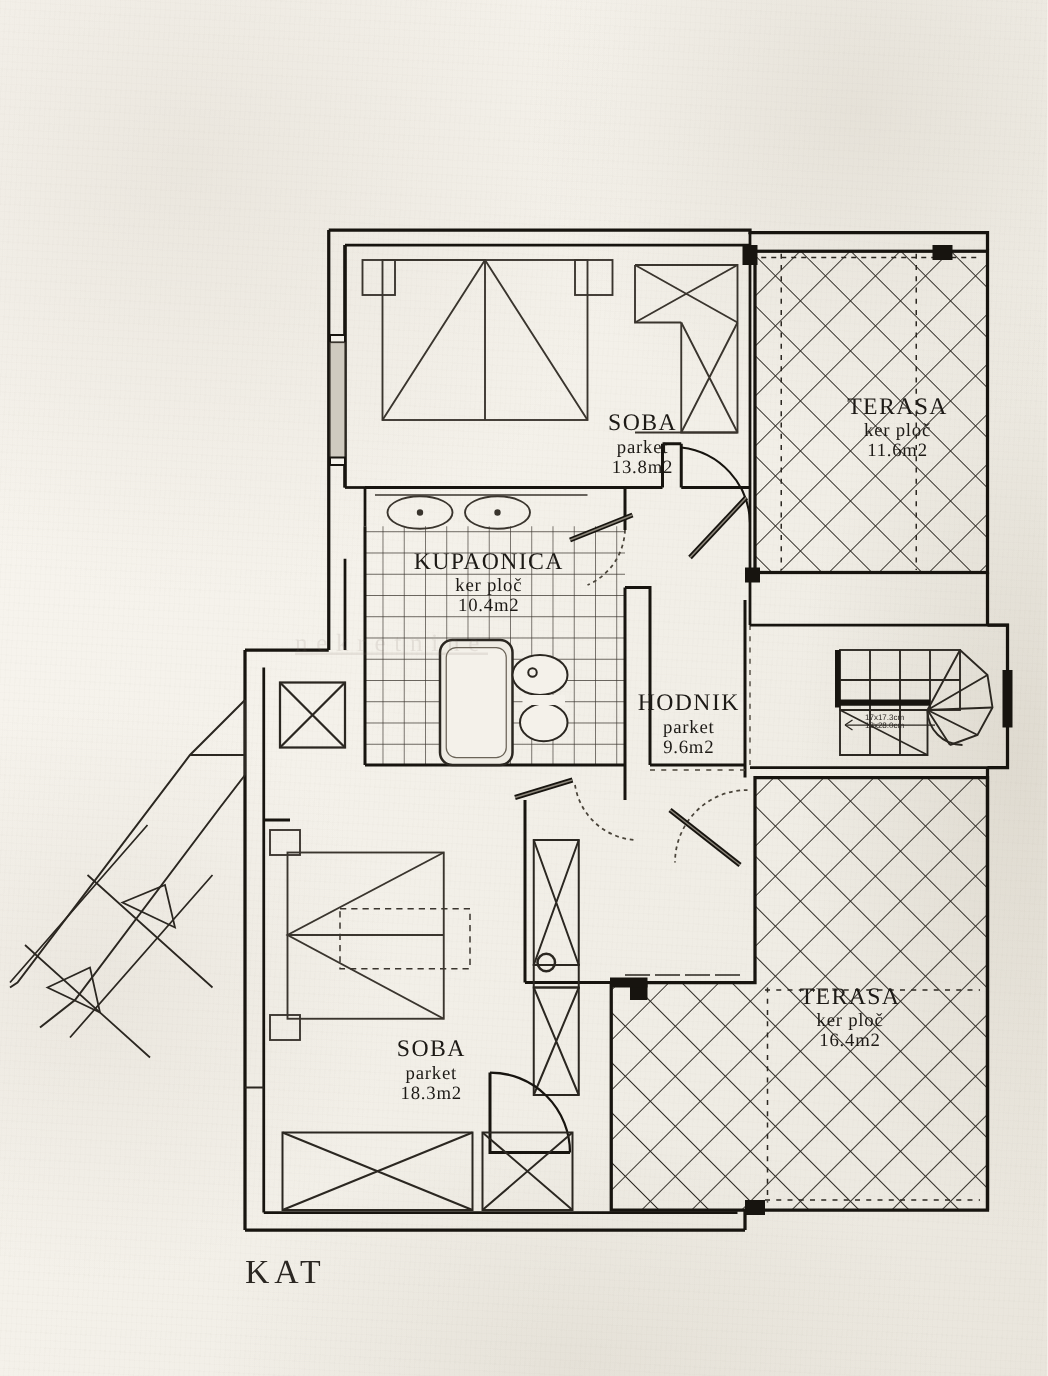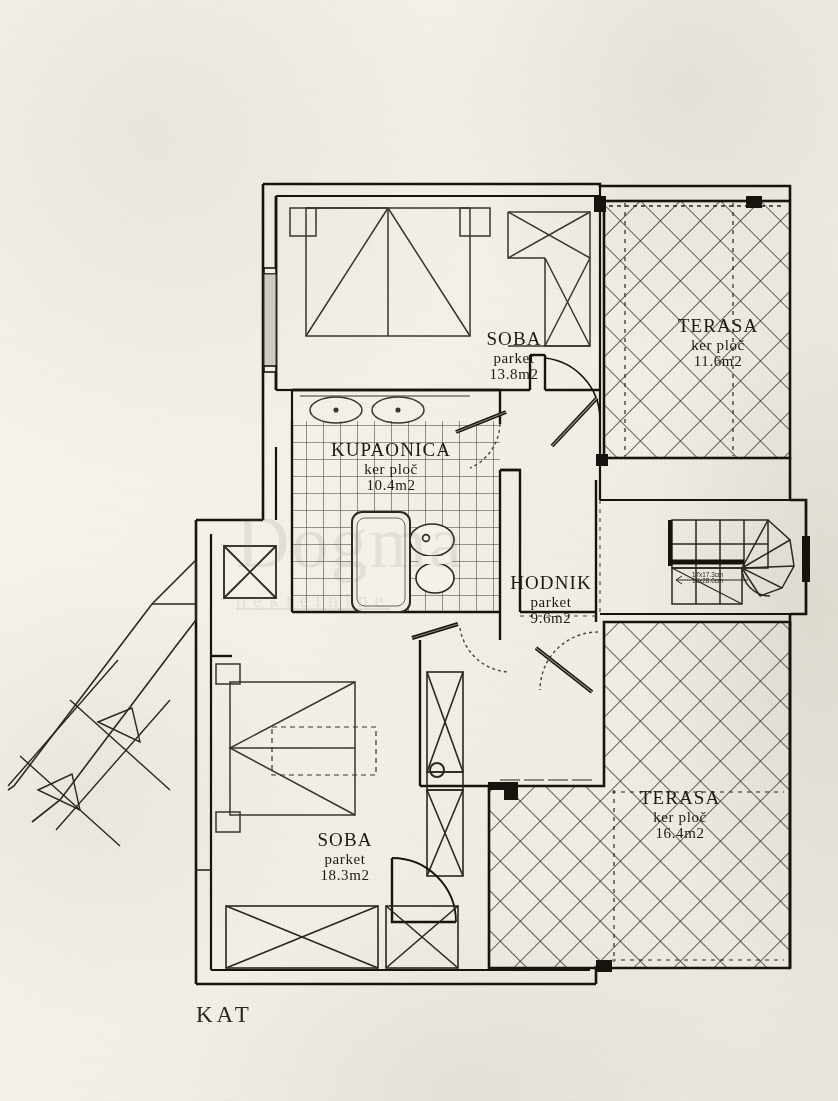--- a/index.html
+++ b/index.html
@@ -19,29 +19,29 @@
       radial-gradient(ellipse 50% 25% at 55% 99%, rgba(200,193,180,0.25), rgba(200,193,180,0) 70%),
       linear-gradient(118deg,#f8f5ef 0%,#f4f1ea 40%,#efece4 72%,#e9e5dc 100%);
   }
   #grain{position:absolute;inset:0;opacity:.5;
     background-image:
       repeating-linear-gradient(93deg, rgba(150,143,130,0.045) 0 1px, rgba(255,255,255,0) 1px 4px),
       repeating-linear-gradient(3deg, rgba(150,143,130,0.035) 0 1px, rgba(255,255,255,0) 1px 6px);
   }
   #planSvg{position:absolute;left:0;top:0;}
   .title{position:absolute;color:#23201c;letter-spacing:2px;}
-  #floorTitle{left:196px;top:1002px;font-size:23px;letter-spacing:4px;color:#2b2722;}
+  #floorTitle{left:196px;top:1002px;font-size:27px;letter-spacing:4px;color:#2b2722;}
   .rlabel{position:absolute;text-align:center;color:#1d1a16;line-height:1.08;}
   .rlabel .nm{font-size:19px;letter-spacing:1.1px;white-space:nowrap;}
   .rlabel .fl{font-size:15px;letter-spacing:.6px;white-space:nowrap;}
   .rlabel .ar{font-size:15px;letter-spacing:.6px;white-space:nowrap;}
   #lbl-soba-top{left:466px;top:329px;width:96px;}
   #lbl-terasa-top{left:648px;top:316px;width:140px;}
   #lbl-kupaonica{left:321px;top:440px;width:140px;text-align:center;}
-  #lbl-hodnik{left:496px;top:553px;width:110px;margin-top:20px;}
+  #lbl-hodnik{left:496px;top:553px;width:110px;}
   #lbl-soba-bottom{left:290px;top:830px;width:110px;}
   #lbl-terasa-bottom{left:610px;top:788px;width:140px;}
   #stairDim{position:absolute;left:692px;top:572px;font-size:6.4px;line-height:1.0;
      color:#2a2622;font-family:"Liberation Sans",sans-serif;letter-spacing:0px;white-space:nowrap;}
   #watermark{position:absolute;left:236px;top:500px;width:420px;height:150px;
      font-family:"Liberation Serif",serif;font-size:74px;color:rgba(120,112,100,0.13);
      letter-spacing:2px;}
   #watermark .wm2{font-size:20px;letter-spacing:7px;margin-top:4px;text-decoration:underline;}
 </style>
 </head>
@@ -348,18 +348,17 @@
     <div class="fl">ker ploč</div>
     <div class="ar">16.4m2</div>
   </div>
 
   <div id="stairDim">
     <div>17x17.3cm</div>
     <div>18x28.0cm</div>
   </div>
 
   <div id="watermark">
-    <div class="wm1">Dogma</div>
     <div class="wm2">nekretnine</div>
   </div>
 
   <div class="title" id="floorTitle">KAT</div>
 </div>
 
 </body></html>

